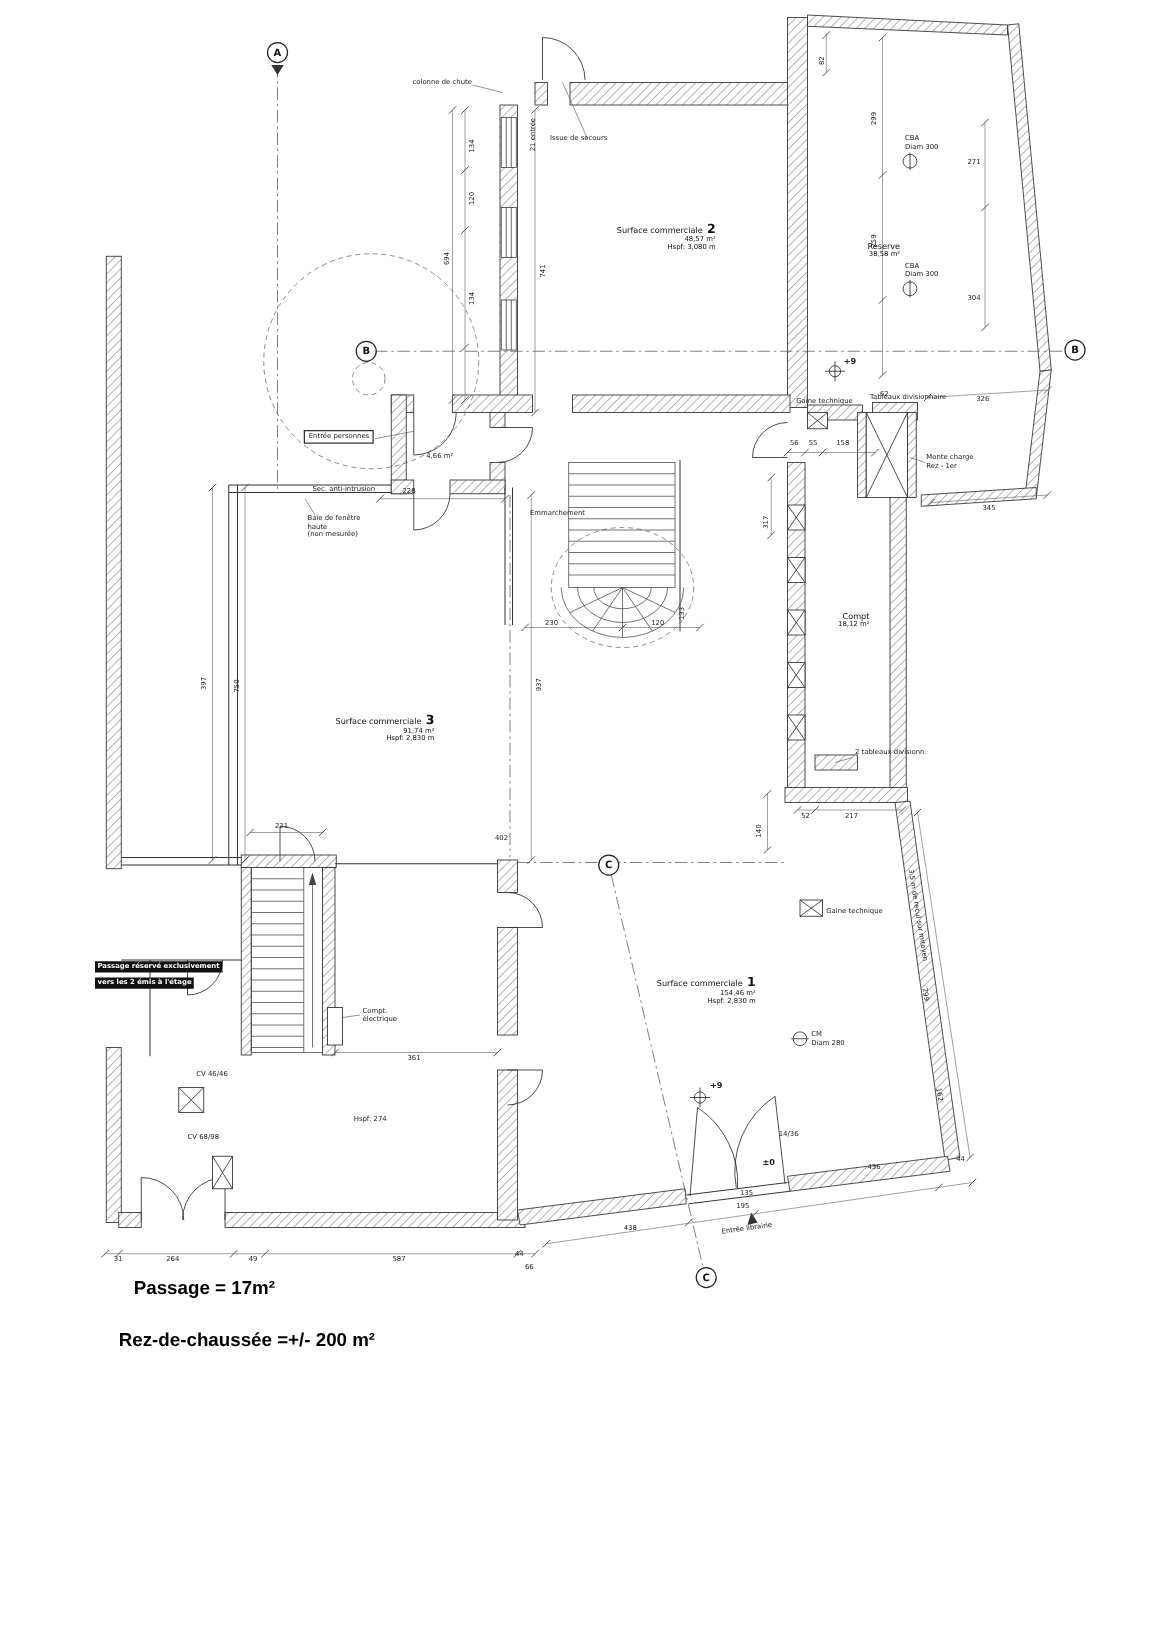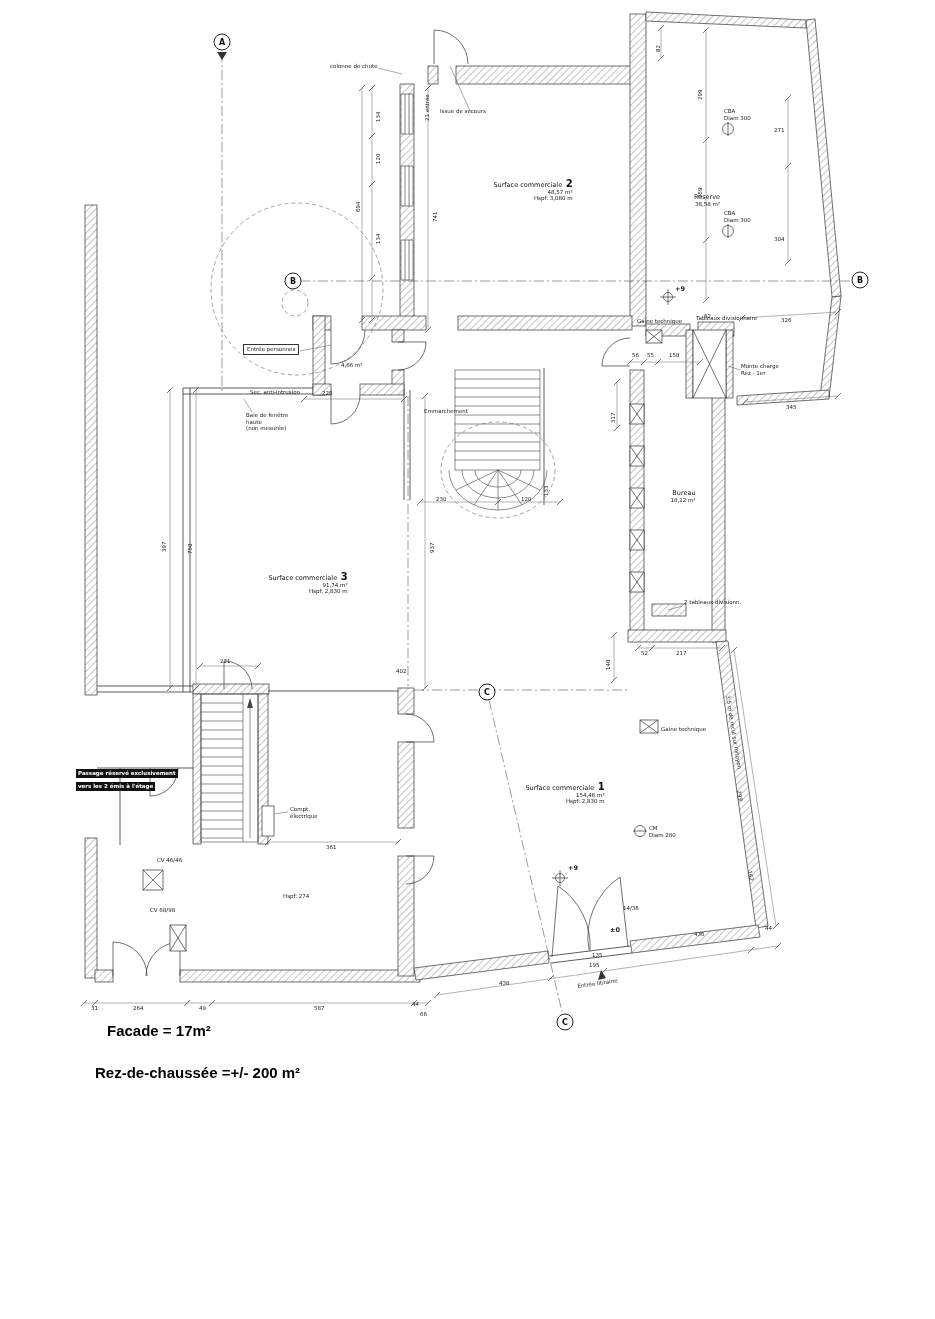--- a/index.html
+++ b/index.html
@@ -360,35 +360,35 @@
       <div class="room" style="left: 707px; top: 193px;">
         <div class="rname">Réserve</div>
         <div class="rsub">38,58 m²</div>
       </div>
       <div class="room" style="left: 308px; top: 571px;">
         <div class="rname">Surface commerciale<span class="rnum">&nbsp;3</span></div>
         <div class="rsub">91,74 m²</div>
         <div class="rsub">Hspf: 2,830 m</div>
       </div>
       <div class="room" style="left: 683px; top: 489px;">
-        <div class="rname">Bureau</div>
+        <div class="rname">Compt</div>
         <div class="rsub">18,12 m²</div>
       </div>
       <div class="room" style="left: 565px; top: 781px;">
         <div class="rname">Surface commerciale<span class="rnum">&nbsp;1</span></div>
         <div class="rsub">154,46 m²</div>
         <div class="rsub">Hspf: 2,830 m</div>
       </div>
     </div>
   <div class="layer">
       <div class="marker" style="left: 222px; top: 42px;">A</div>
       <div class="marker" style="left: 293px; top: 281px;">B</div>
       <div class="marker" style="left: 860px; top: 280px;">B</div>
       <div class="marker" style="left: 487px; top: 692px;">C</div>
       <div class="marker" style="left: 565px; top: 1022px;">C</div>
     </div>
 
   <div>
-    <div class="big" style="left:107px;top:1022px">Facade = 17m²</div>
+    <div class="big" style="left:107px;top:1022px">Passage = 17m²</div>
     <div class="big" style="left:95px;top:1064px">Rez-de-chaussée =+/- 200 m²</div>
   </div>
 
 </div>
 
 </body></html>

